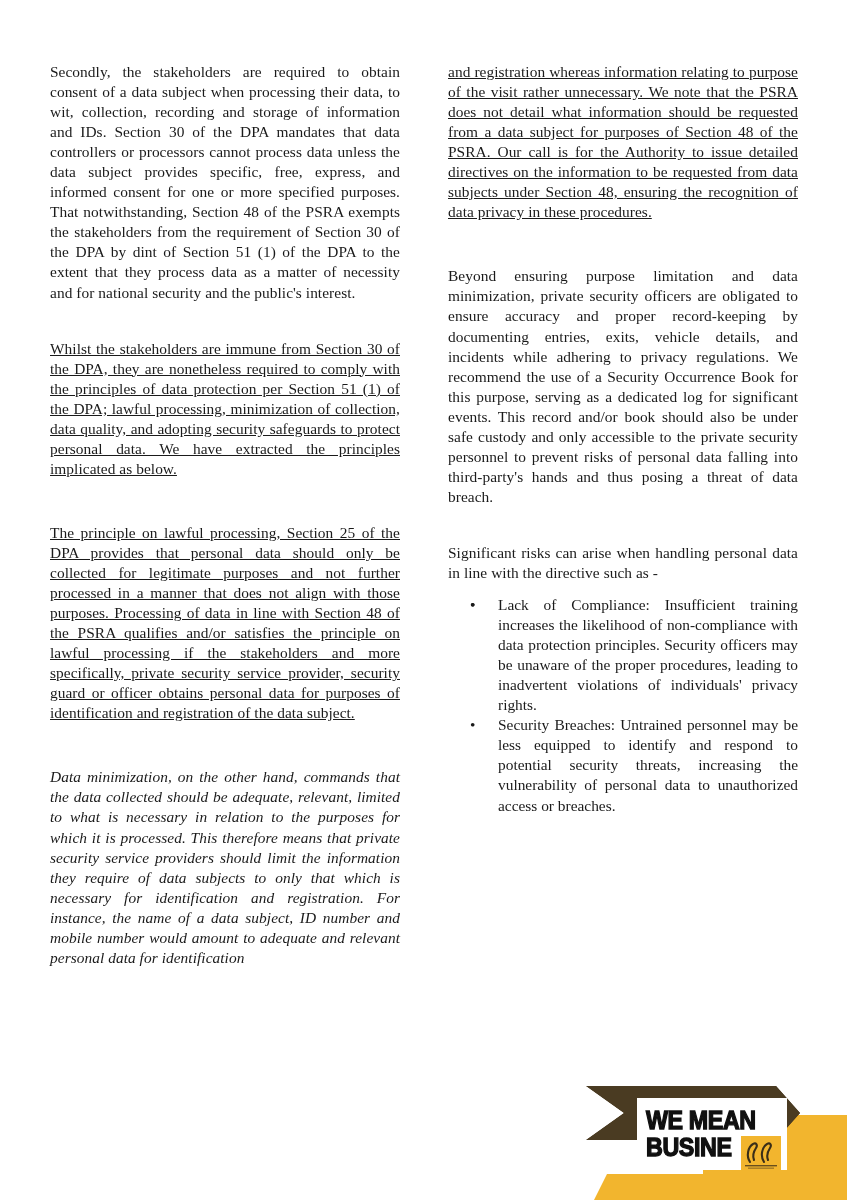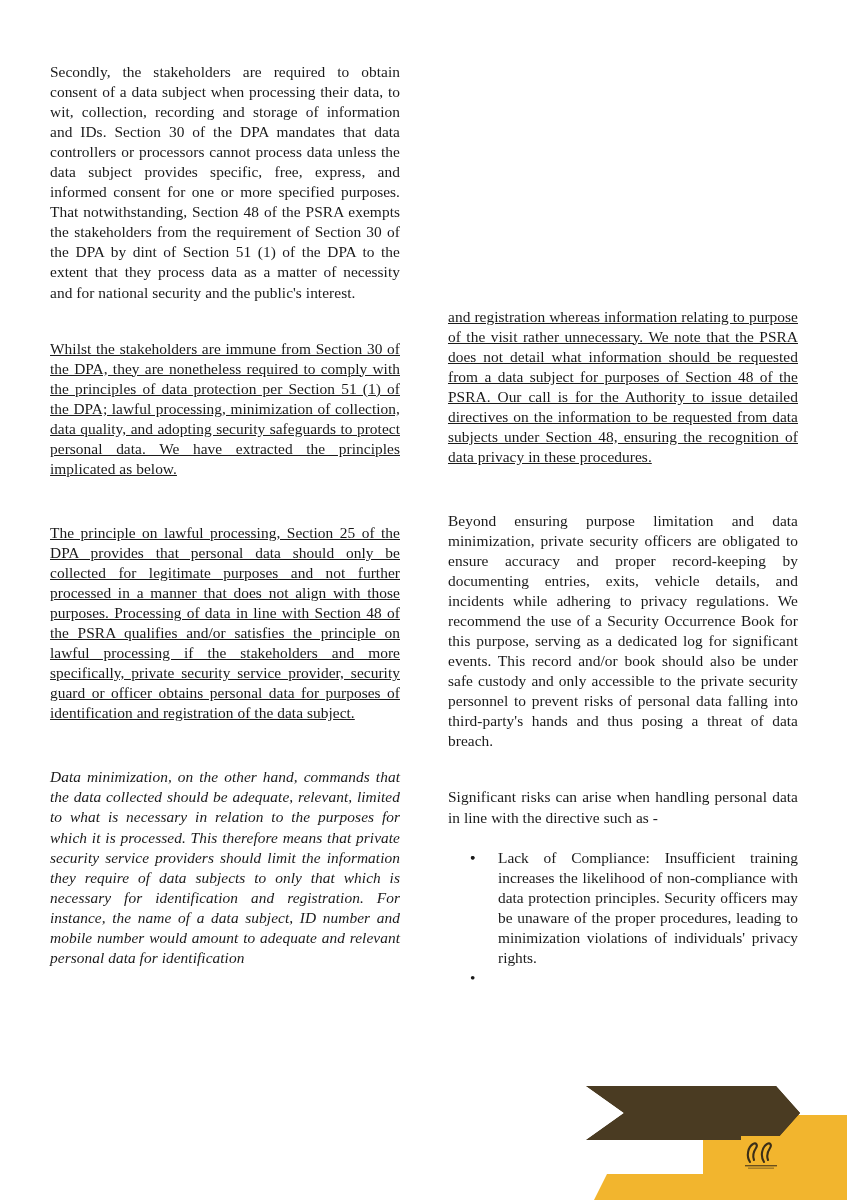--- a/index.html
+++ b/index.html
@@ -17,37 +17,37 @@
     color: #1a1a1a;
   }
 
   .columns {
     position: absolute;
     left: 50px;
     top: 62px;
     width: 748px;
     display: flex;
     gap: 48px;
-    align-items: flex-end;
+    align-items: flex-start;
   }
   .col {
     width: 350px;
     flex: 0 0 350px;
   }
 
   p.para {
     margin: 0 0 22px 0;
     font-size: 15.4px;
     line-height: 20.05px;
     text-align: justify;
     text-justify: inter-word;
     hyphens: none;
     letter-spacing: 0.05px;
   }
-  p.para.tight { margin-bottom: 20px; }
+  p.para.tight { margin-bottom: 12px; }
   p.para.gap-lg { margin-bottom: 36px; }
   p.para.gap-xl { margin-bottom: 44px; text-decoration: underline; }
   p.para.last { margin-bottom: 0; font-style: italic; }
 
   ul.bullets {
     margin: 12px 0 0 0;
     padding: 0;
     list-style: none;
   }
   ul.bullets > li {
@@ -133,43 +133,48 @@
       <p class="para gap-xl">and registration whereas information relating to purpose of the visit rather unnecessary. We note that the PSRA does not detail what information should be requested from a data subject for purposes of Section 48 of the PSRA.  Our call is for the Authority to issue detailed directives on the information to be requested from data subjects under Section 48, ensuring the recognition of data privacy in these procedures.</p>
       <p class="para gap-lg">Beyond ensuring purpose limitation and data minimization, private security officers are obligated to ensure accuracy and proper record-keeping by documenting entries, exits, vehicle details, and incidents while adhering to privacy regulations. We recommend the use of a Security Occurrence Book for this purpose, serving as a dedicated log for significant events. This record and/or book should also be under safe custody and only accessible to the private security personnel to prevent risks of personal data falling into third-party's hands and thus posing a threat of data breach.</p>
       <p class="para tight">Significant risks can arise when handling personal data in line with the directive such as -</p>
 
       <ul class="bullets">
         <li>
           <span class="bullet-dot">•</span>
         </li>
         <li>
           <span class="bullet-dot">•</span>
-          <span>Lack of Compliance: Insufficient training increases the likelihood of non-compliance with data protection principles. Security officers may be unaware of the proper procedures, leading to minimization violations of individuals' privacy rights.</span>
+          <span>Lack of Compliance: Insufficient training increases the likelihood of non-compliance with data protection principles. Security officers may be unaware of the proper procedures, leading to inadvertent violations of individuals' privacy rights.</span>
         </li>
         <li>
           <span class="bullet-dot">•</span>
+          <span>Security Breaches: Untrained personnel may be less equipped to identify and respond to potential security threats, increasing the vulnerability of personal data to unauthorized access or breaches.</span>
         </li>
       </ul>
     </div>
 
   </div>
 
   <div class="footer-banner">
     <svg width="847" height="118" viewBox="0 0 847 118" xmlns="http://www.w3.org/2000/svg">
 
       <polygon points="607,92 847,92 847,118 594,118" fill="#f2b52e"></polygon>
       <rect x="703" y="33" width="144" height="85" fill="#f2b52e"></rect>
 
       <polygon points="638,5 769,5 793,30 769,56 638,56 638,5" fill="#4a3b22" transform="translate(0,0)"></polygon>
       <polygon points="586,4 776,4 800,31 776,58 586,58 624,31" fill="#4a3b22"></polygon>
       <polygon points="586,4 624,31 586,58" fill="#ffffff"></polygon>
       <polygon points="586,4 776,4 800,31 776,58 586,58 624,31" fill="#4a3b22"></polygon>
     </svg>
   </div>
 
+  <div class="banner-text-box">
+    <div class="banner-line">WE MEAN</div>
+    <div class="banner-line">BUSINE</div>
+  </div>
 
   <div class="logo-badge">
     <svg width="40" height="35" viewBox="0 0 40 35" xmlns="http://www.w3.org/2000/svg">
       <rect x="0" y="0" width="40" height="35" fill="#f2b52e"></rect>
       <path d="M9 26 C5 20 7 11 12 8 C15 6 17 9 15 12 C13 15 11 19 13 24" fill="none" stroke="#3a2e18" stroke-width="2.1" stroke-linecap="round"></path>
       <path d="M23 26 C19 20 21 11 26 8 C29 6 31 9 29 12 C27 15 25 19 27 24" fill="none" stroke="#3a2e18" stroke-width="2.1" stroke-linecap="round"></path>
       <rect x="4" y="29" width="32" height="1.4" fill="#3a2e18" opacity="0.75"></rect>
       <rect x="7" y="31.6" width="26" height="1.1" fill="#3a2e18" opacity="0.55"></rect>
     </svg>
   </div>

